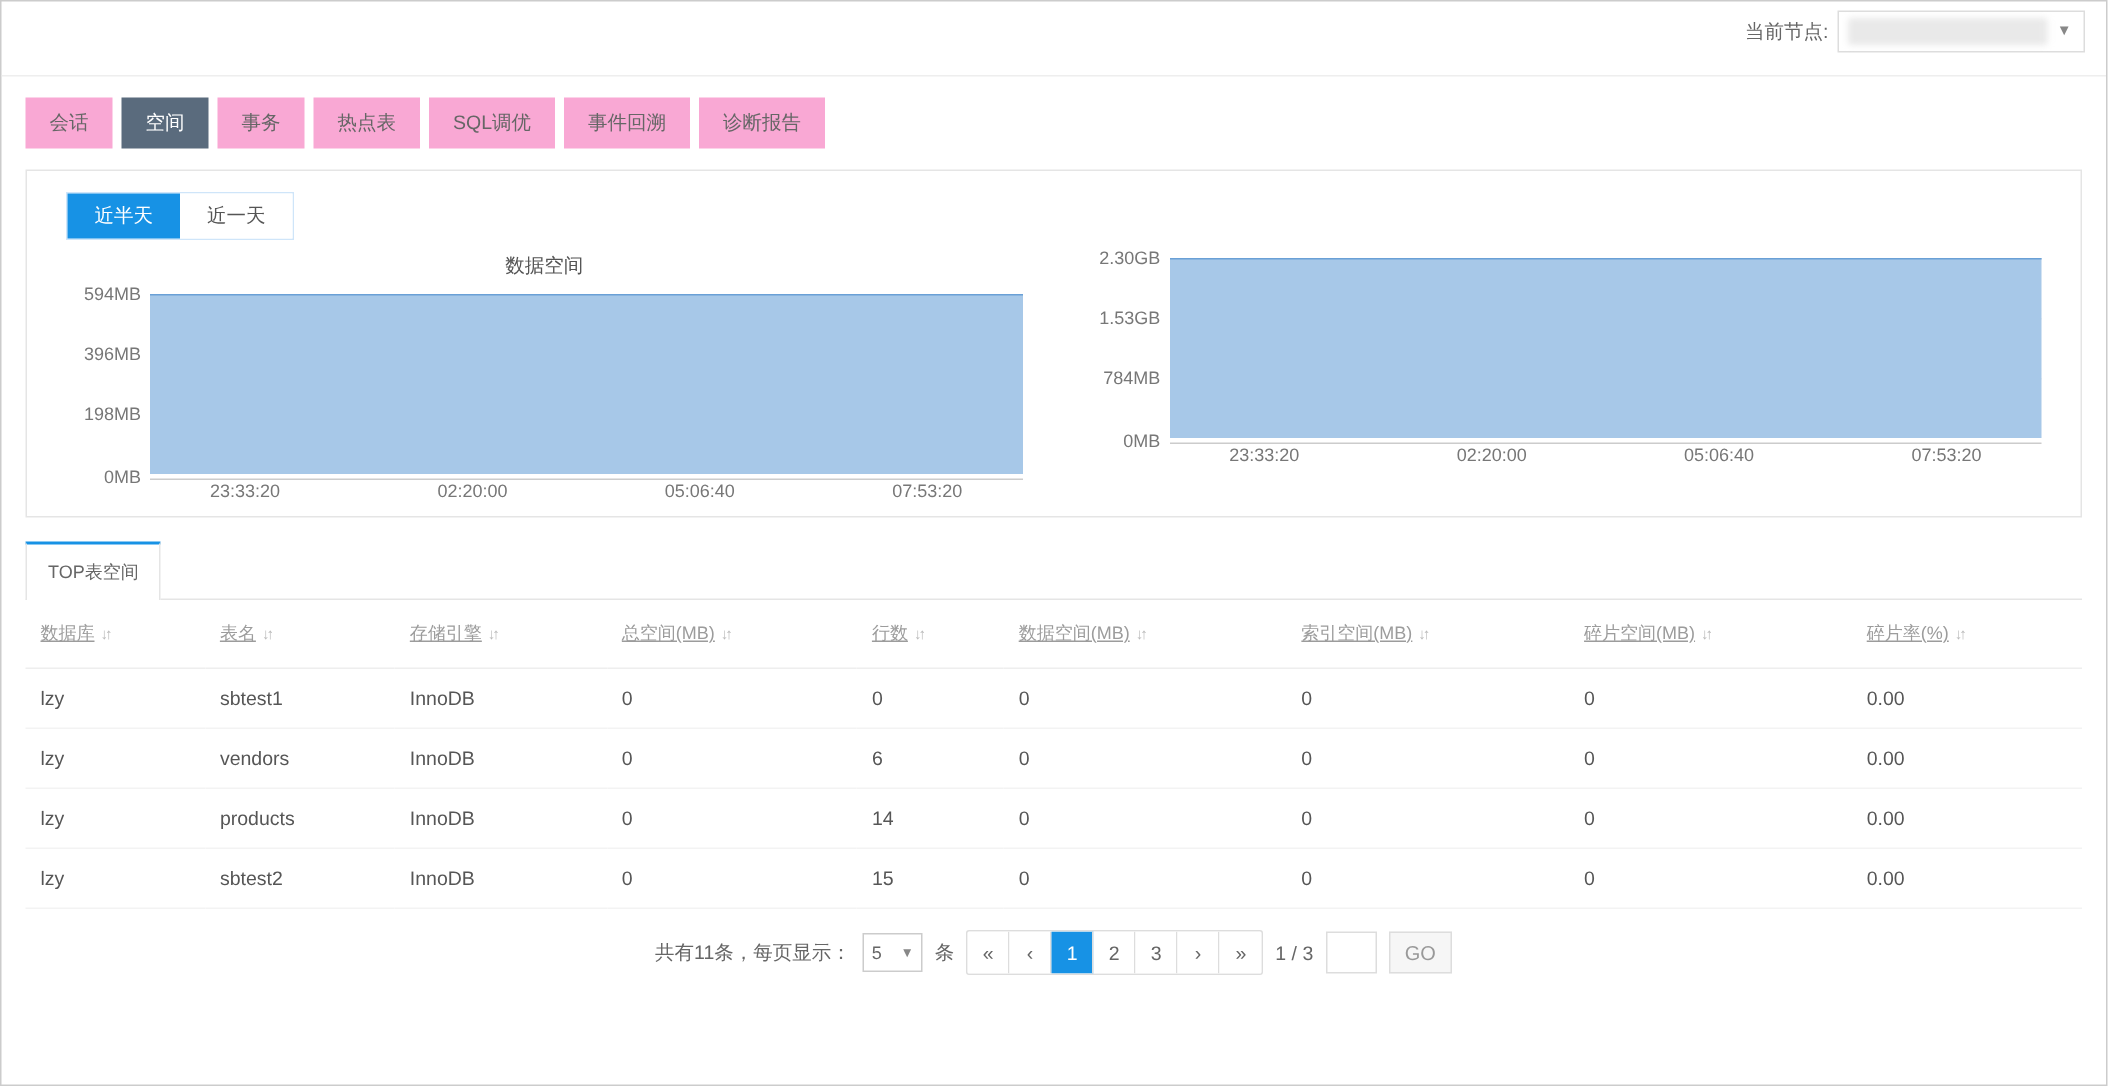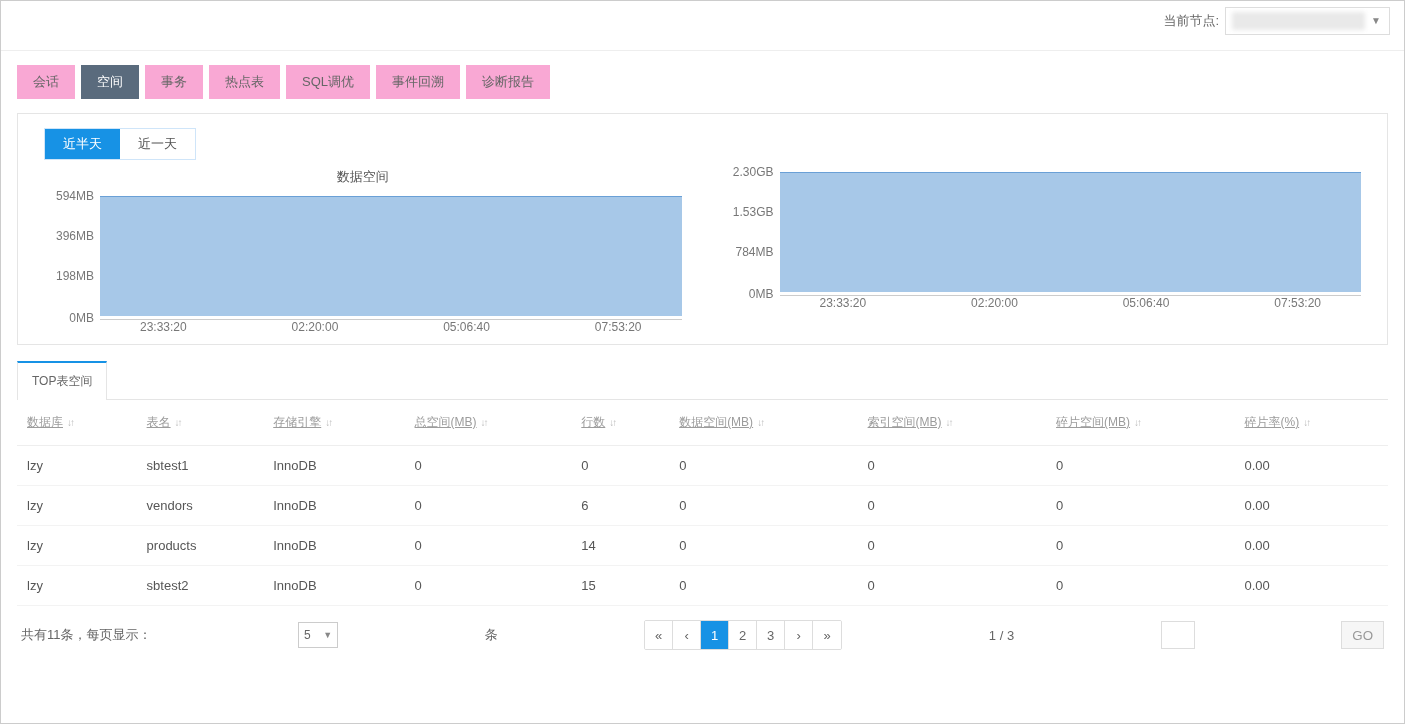--- a/index.html
+++ b/index.html
@@ -137,21 +137,21 @@
     display:inline-block;
   }
   table.data td {
     padding: 12px 10px;
     color:#565656;
     font-size:13px;
     border-bottom: 1px solid #f3f3f3;
   }
 
   .pager {
-    display:flex; justify-content:space-between; align-items:center;
+    display:flex; justify-content:center; align-items:center;
     gap: 8px;
     padding: 14px 20px;
     color:#666;
     font-size:13px;
   }
   .page-size-select {
     width: 40px; height:26px; border:1px solid #ccc; display:flex; align-items:center;
     justify-content:space-between; padding:0 5px; font-size:12px;
   }
   .page-list { display:flex; border:1px solid #ddd; border-radius:2px; overflow:hidden; }

